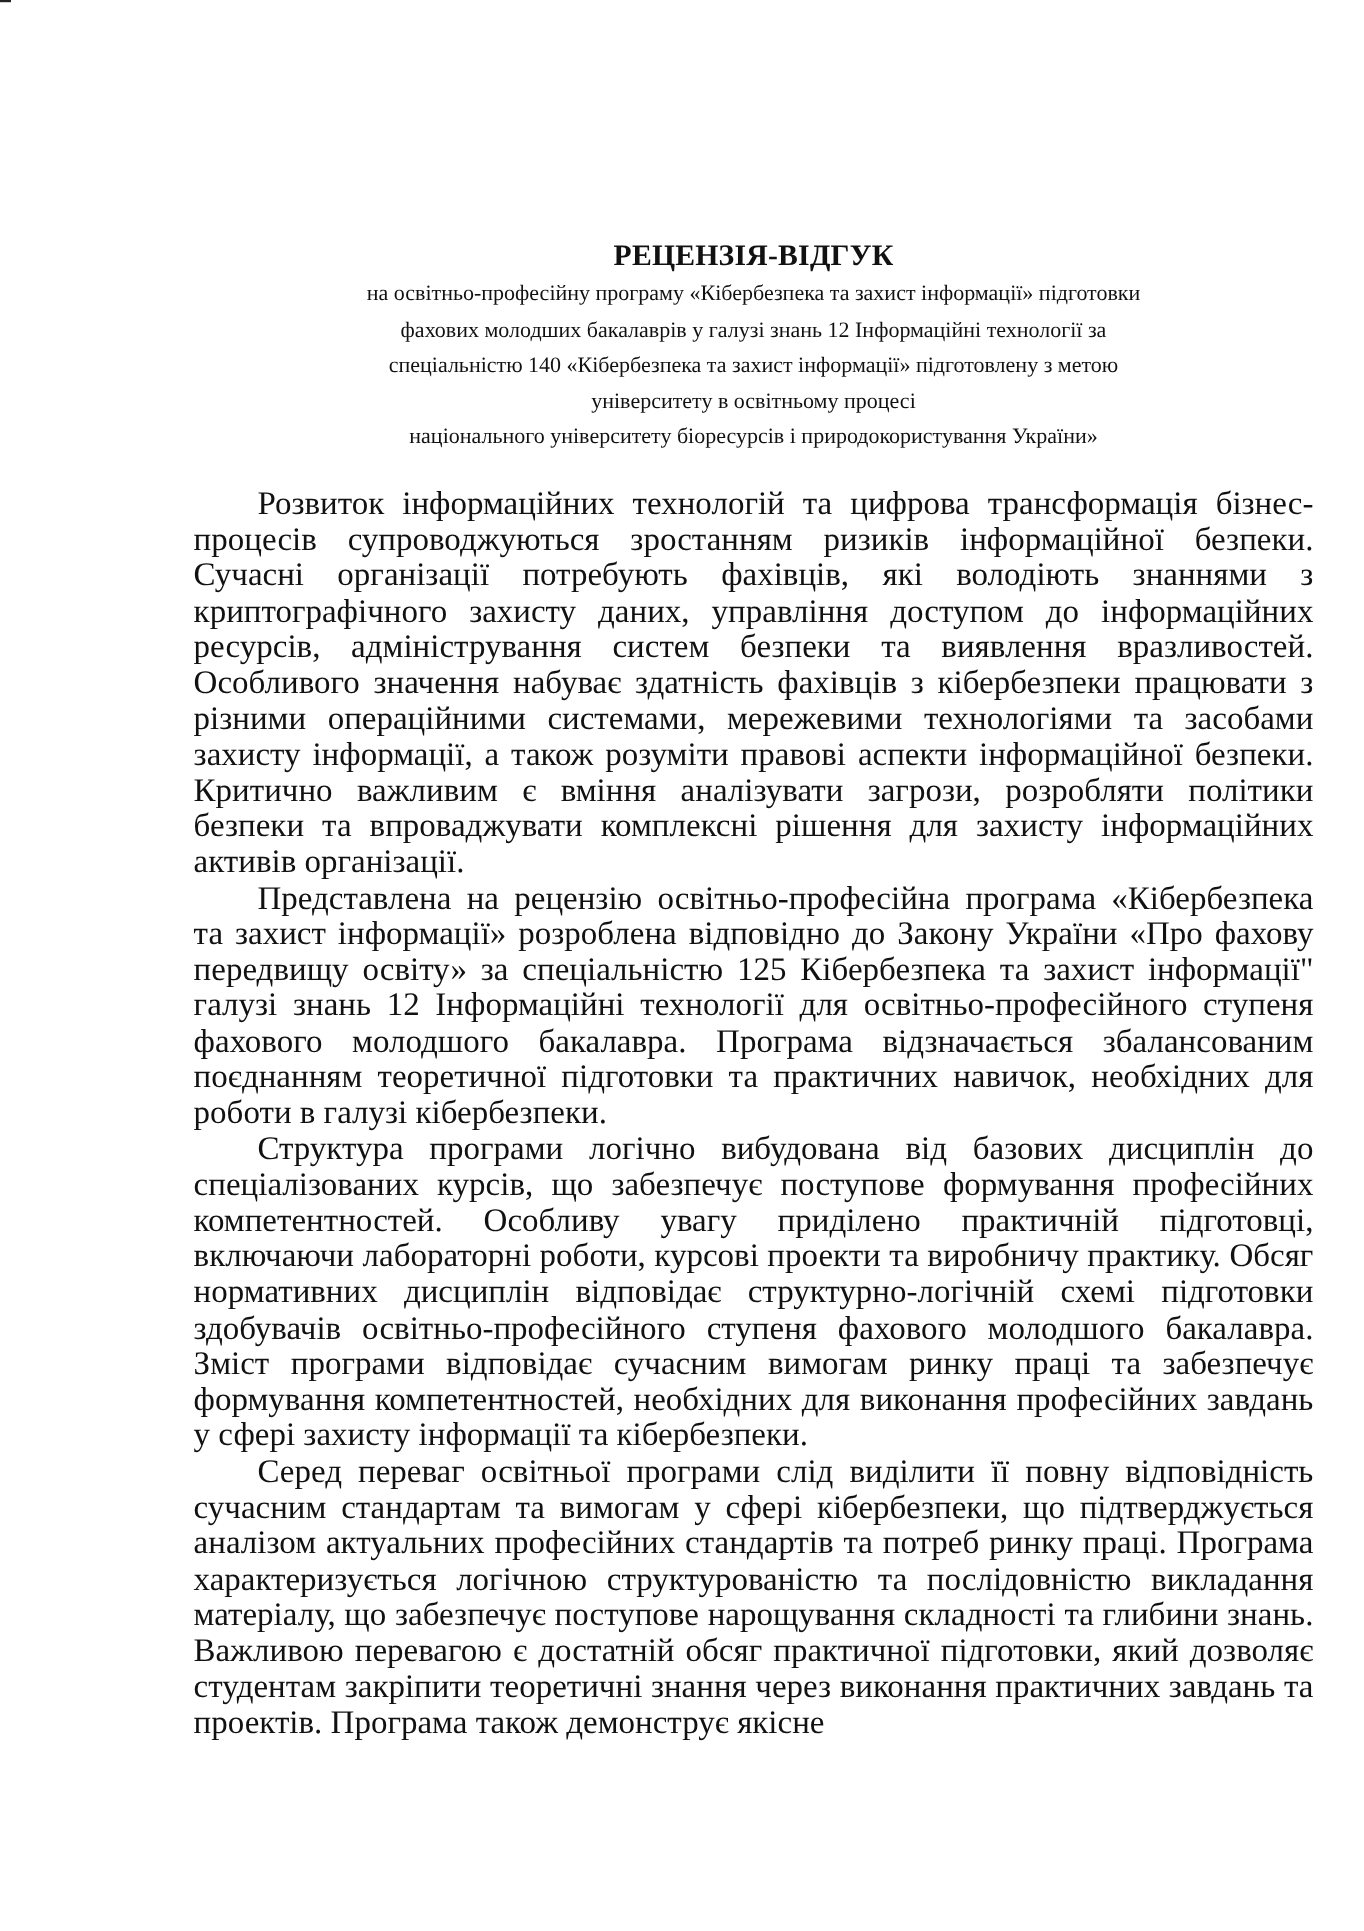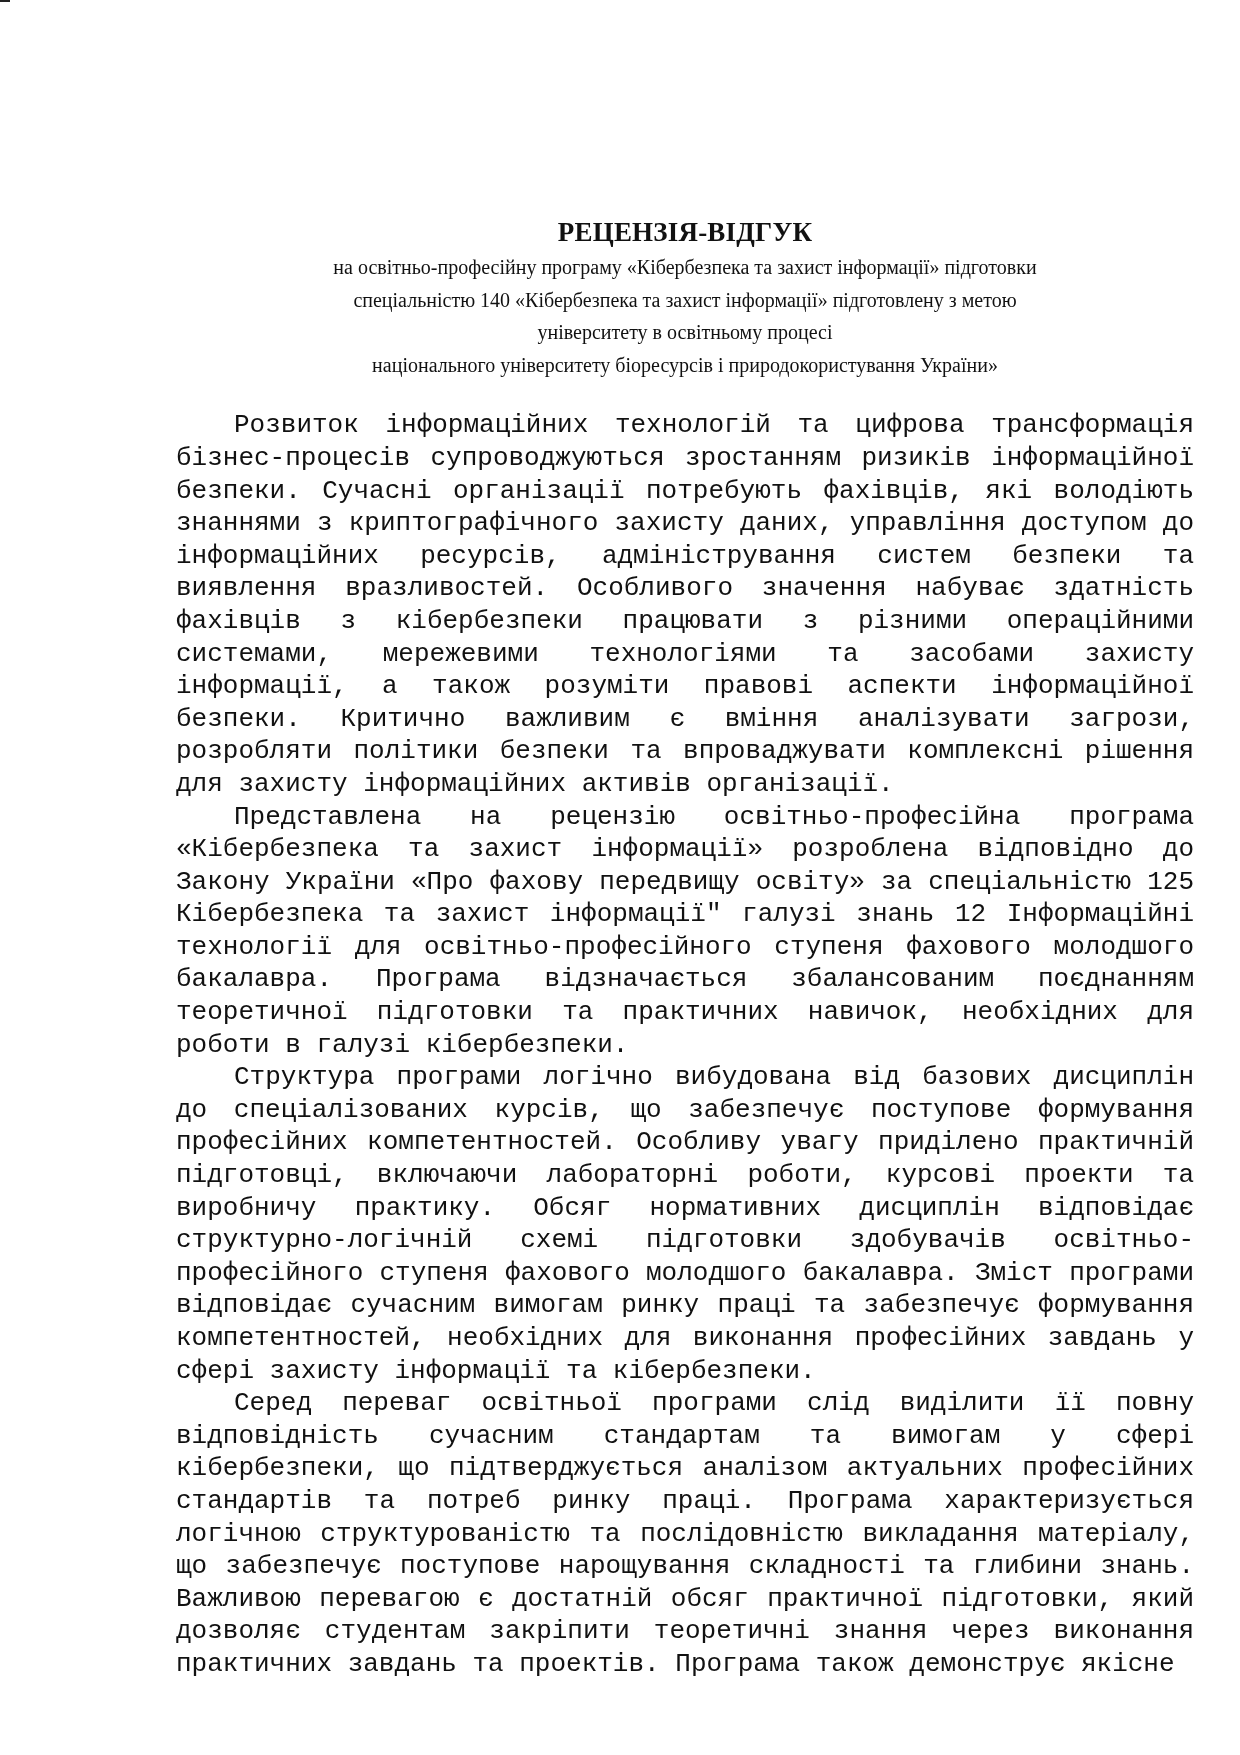--- a/index.html
+++ b/index.html
@@ -46,37 +46,37 @@
     }
     .subtitle span {
       display: block;
     }
     .body {
       margin-top: 28px;
     }
     .para {
       text-align: justify;
       text-indent: 58px;
-      font-size: 26px;
+      font-size: 30px;
       line-height: 32.6px;
       margin: 0;
       hyphens: none;
-      font-family: Liberation Mono, monospace;
     }
   </style>
 </head>
 <body>
 
 <div class="corner-mark"></div>
 
 <div class="page">
   <h1 class="doc-title">РЕЦЕНЗІЯ-ВІДГУК</h1>
 
   <div class="subtitle">
     <span>на освітньо-професійну програму «Кібербезпека та захист інформації» підготовки</span>
+    <span>фахових молодших бакалаврів у галузі знань 12 Інформаційні технології за</span>
     <span>спеціальністю 140 «Кібербезпека та захист інформації» підготовлену з метою</span>
     <span>університету в освітньому процесі</span>
     <span>національного університету біоресурсів і природокористування України»</span>
   </div>
 
   <div class="body">
     <p class="para">Розвиток інформаційних технологій та цифрова трансформація бізнес-процесів супроводжуються зростанням ризиків інформаційної безпеки. Сучасні організації потребують фахівців, які володіють знаннями з криптографічного захисту даних, управління доступом до інформаційних ресурсів, адміністрування систем безпеки та виявлення вразливостей. Особливого значення набуває здатність фахівців з кібербезпеки працювати з різними операційними системами, мережевими технологіями та засобами захисту інформації, а також розуміти правові аспекти інформаційної безпеки. Критично важливим є вміння аналізувати загрози, розробляти політики безпеки та впроваджувати комплексні рішення для захисту інформаційних активів організації.</p>
     <p class="para">Представлена на рецензію освітньо-професійна програма «Кібербезпека та захист інформації» розроблена відповідно до Закону України «Про фахову передвищу освіту» за спеціальністю 125 Кібербезпека та захист інформації" галузі знань 12 Інформаційні технології для освітньо-професійного ступеня фахового молодшого бакалавра. Програма відзначається збалансованим поєднанням теоретичної підготовки та практичних навичок, необхідних для роботи в галузі кібербезпеки.</p>
     <p class="para">Структура програми логічно вибудована від базових дисциплін до спеціалізованих курсів, що забезпечує поступове формування професійних компетентностей. Особливу увагу приділено практичній підготовці, включаючи лабораторні роботи, курсові проекти та виробничу практику. Обсяг нормативних дисциплін відповідає структурно-логічній схемі підготовки здобувачів освітньо-професійного ступеня фахового молодшого бакалавра. Зміст програми відповідає сучасним вимогам ринку праці та забезпечує формування компетентностей, необхідних для виконання професійних завдань у сфері захисту інформації та кібербезпеки.</p>
     <p class="para">Серед переваг освітньої програми слід виділити її повну відповідність сучасним стандартам та вимогам у сфері кібербезпеки, що підтверджується аналізом актуальних професійних стандартів та потреб ринку праці. Програма характеризується логічною структурованістю та послідовністю викладання матеріалу, що забезпечує поступове нарощування складності та глибини знань. Важливою перевагою є достатній обсяг практичної підготовки, який дозволяє студентам закріпити теоретичні знання через виконання практичних завдань та проектів. Програма також демонструє якісне</p>

